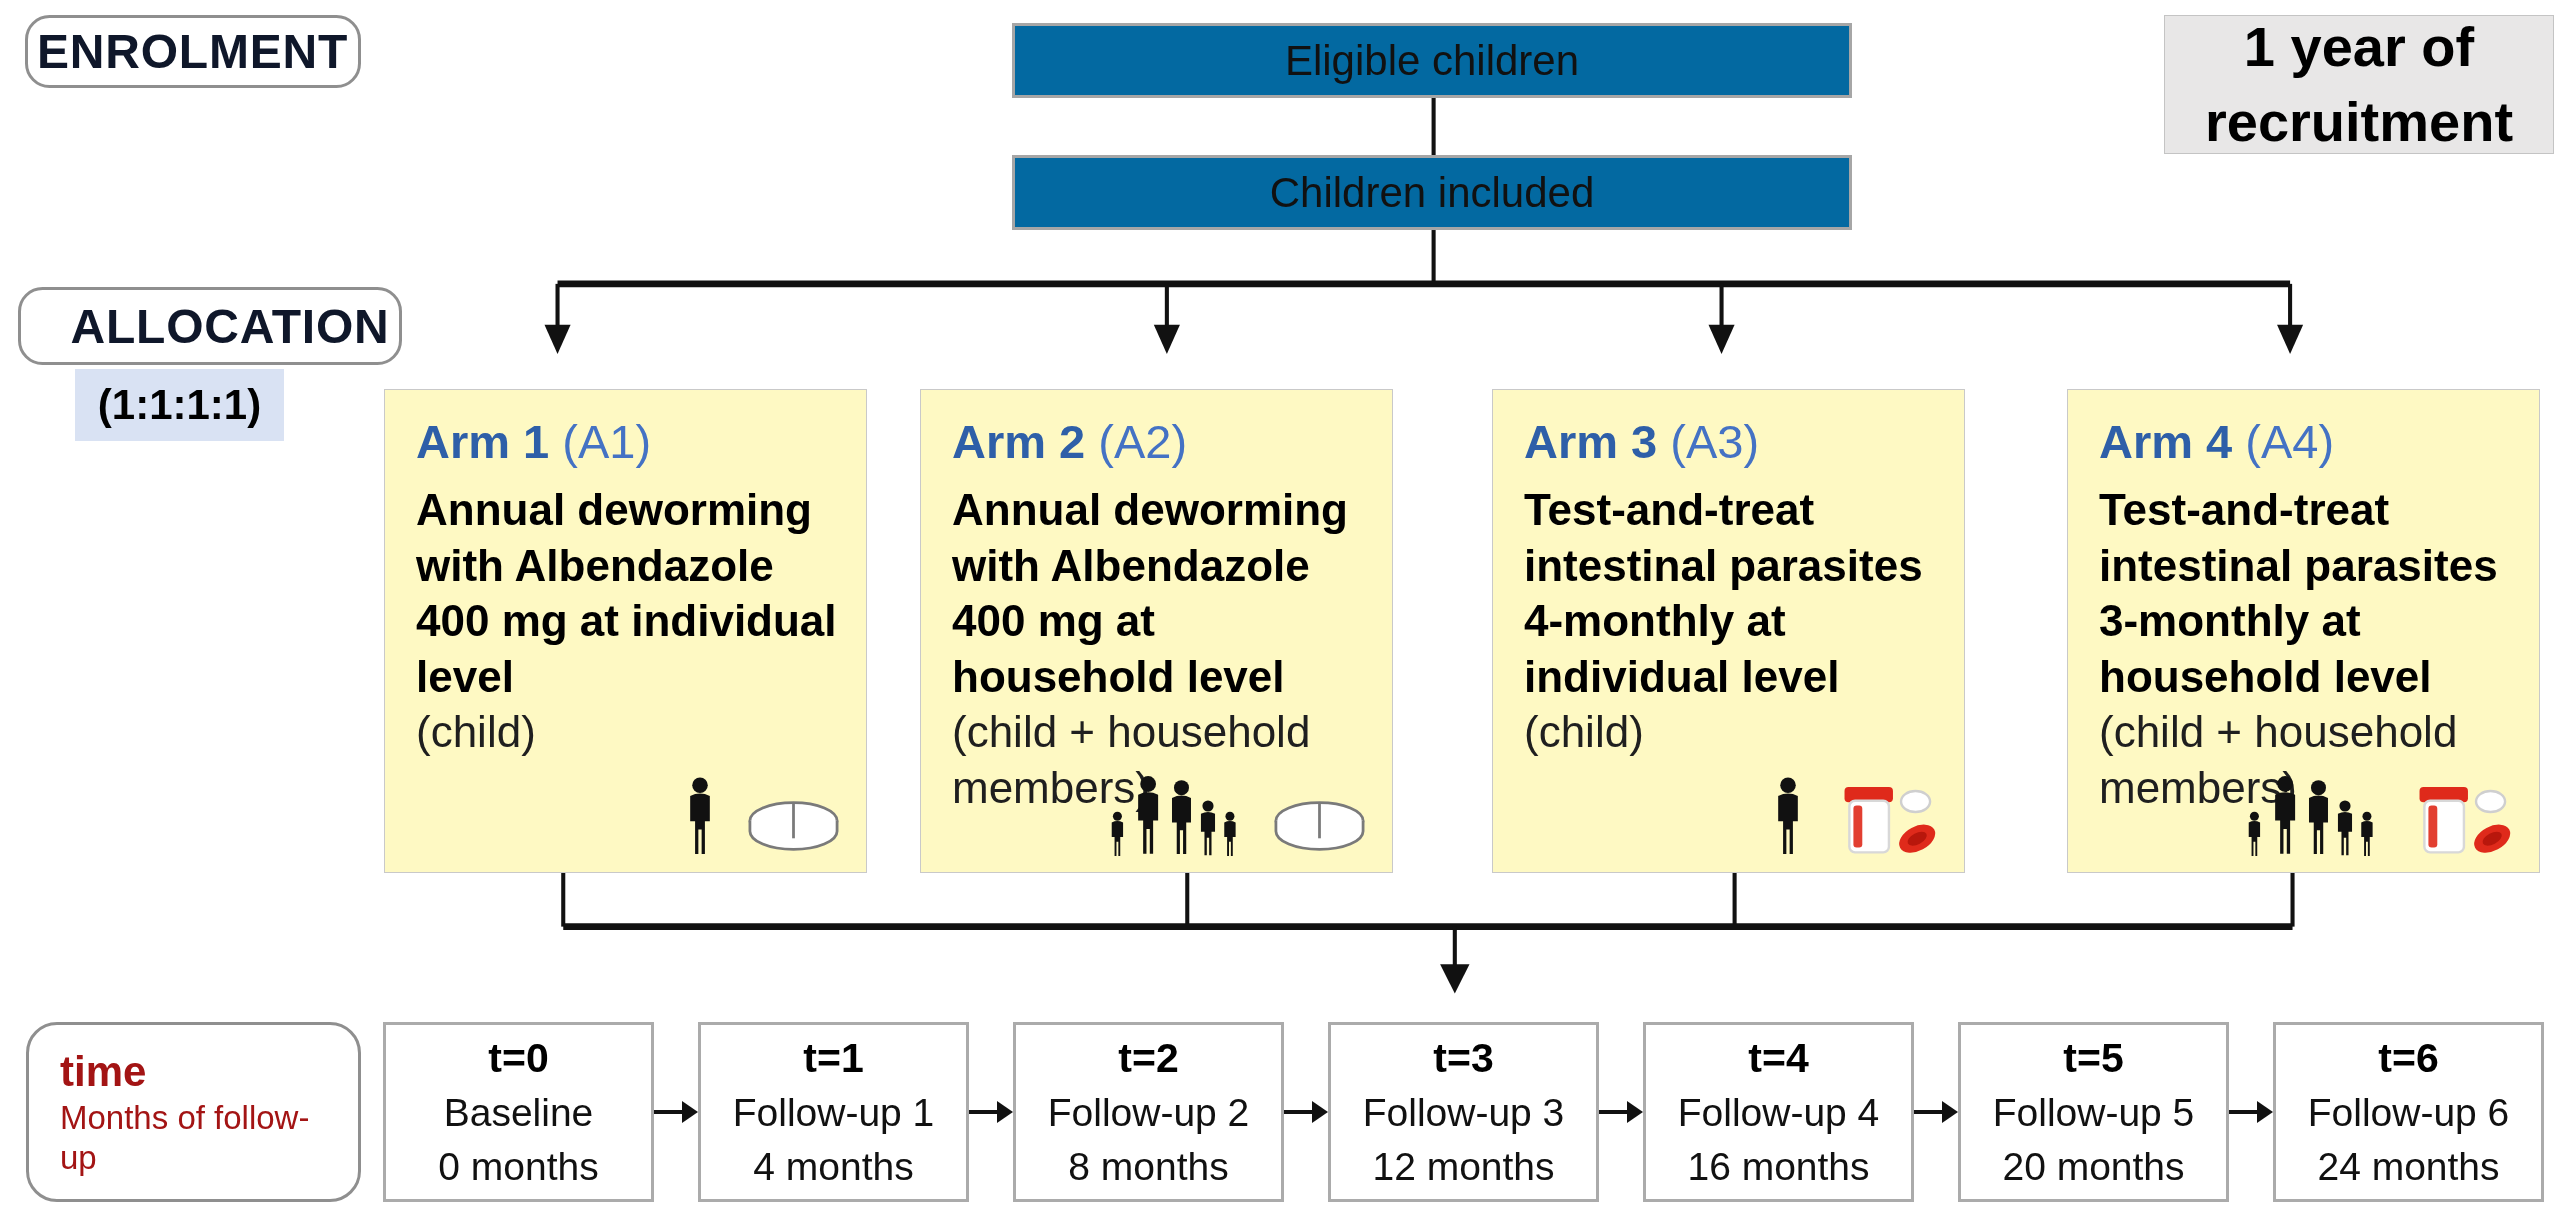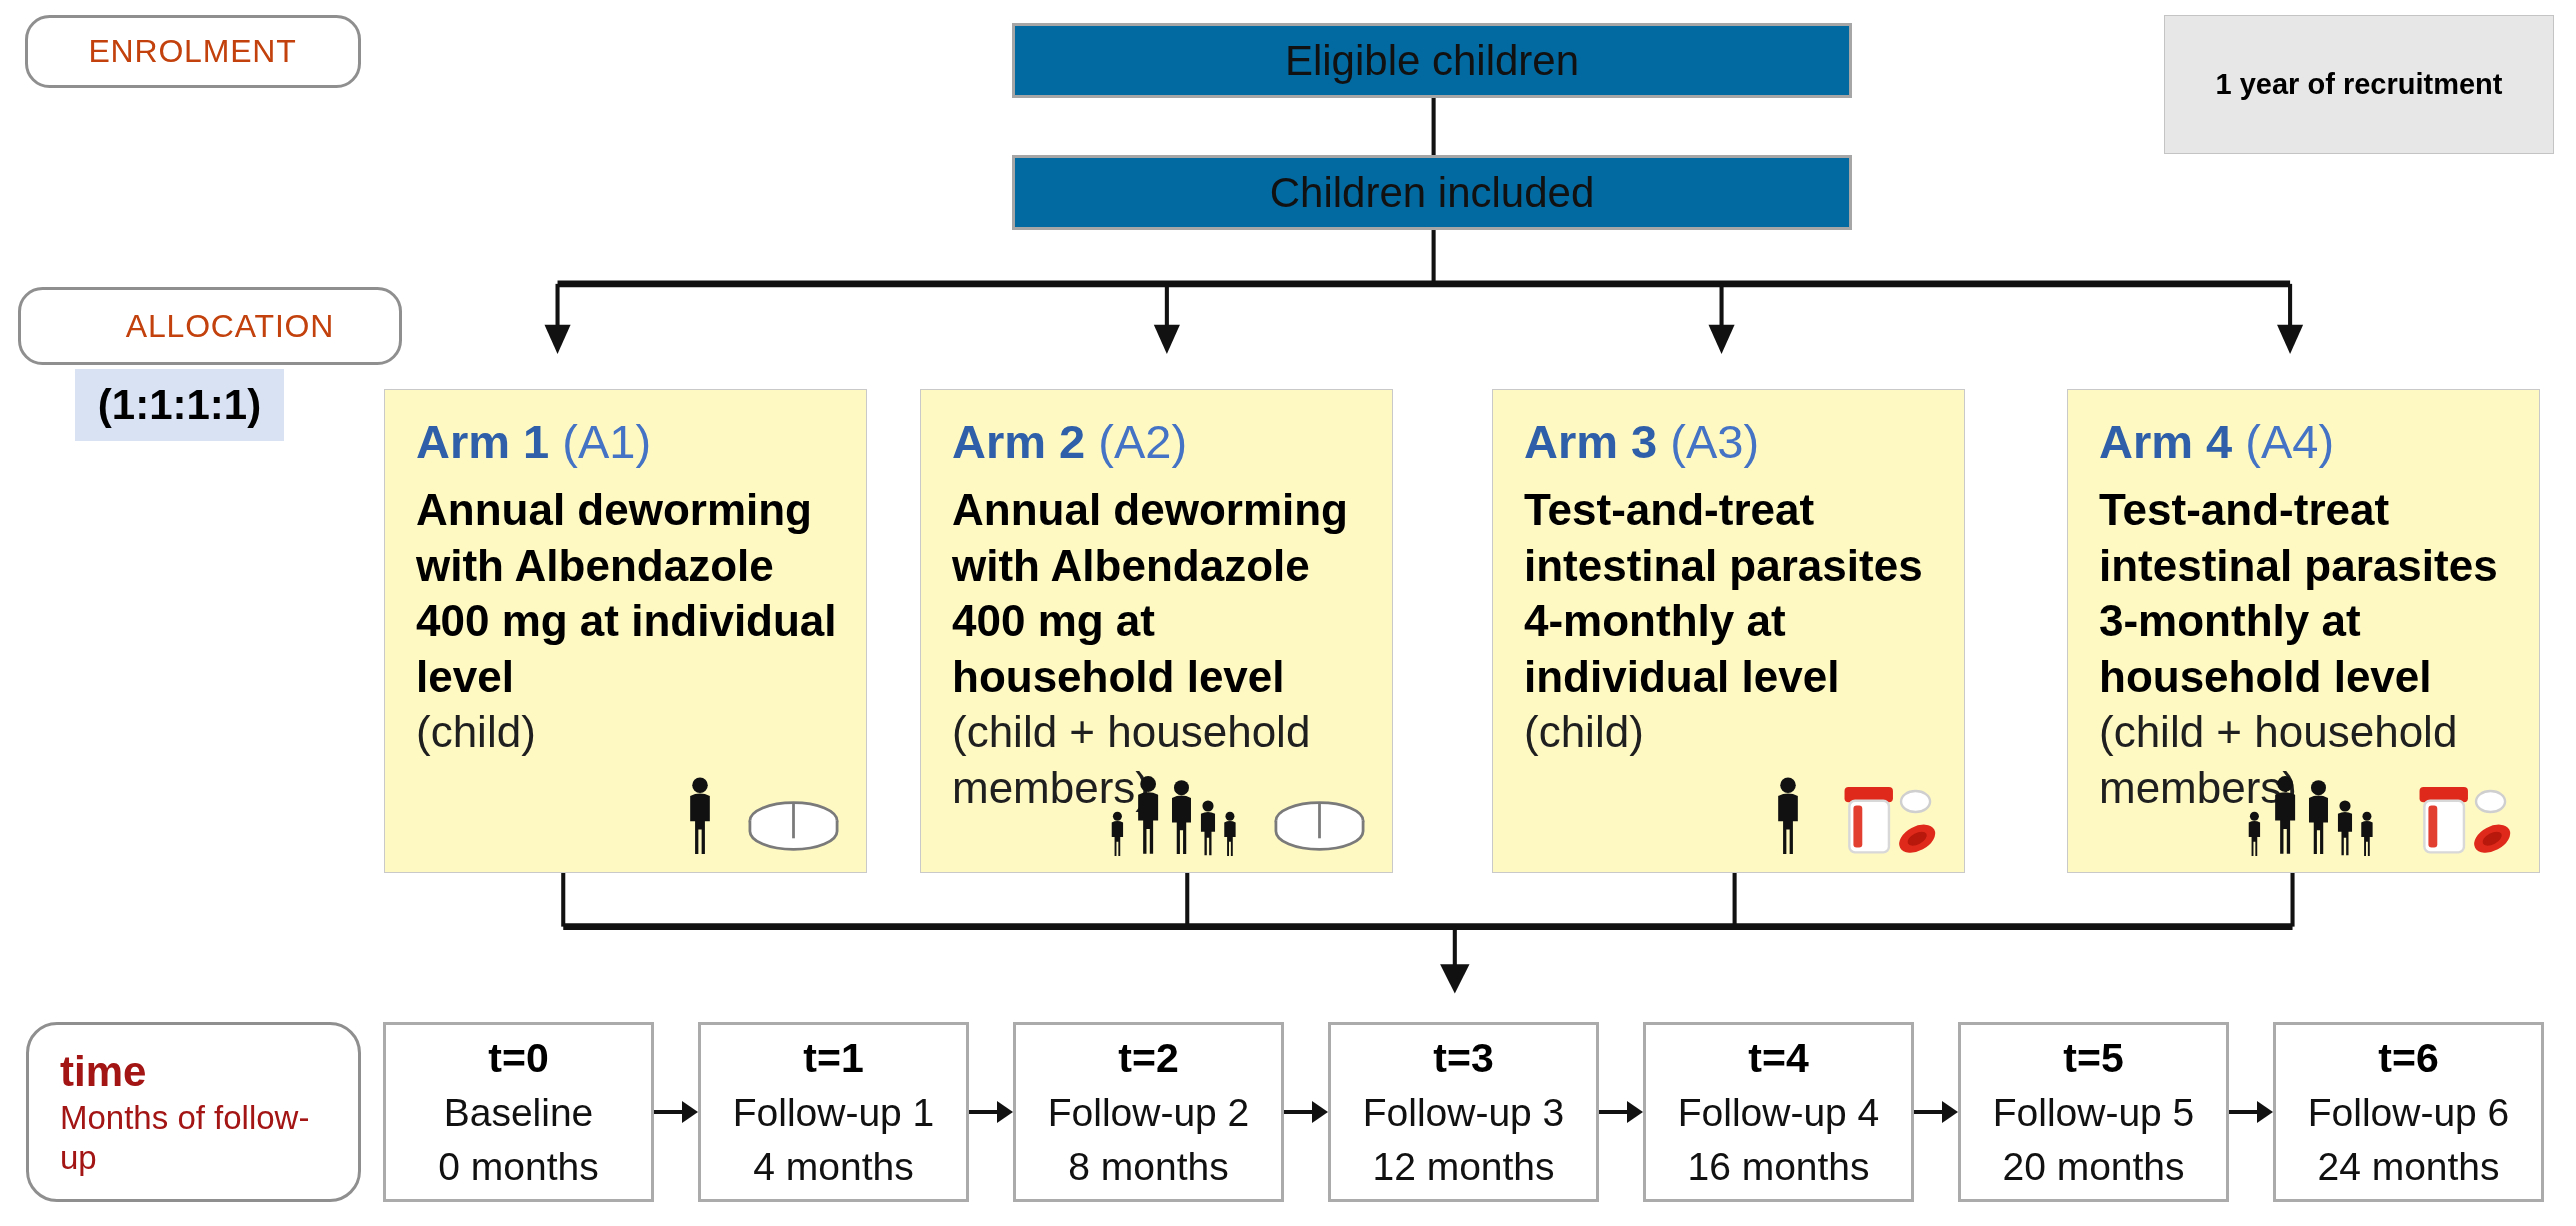--- a/index.html
+++ b/index.html
@@ -4,38 +4,38 @@
 <style>
   html,body{margin:0;padding:0;background:#fff;}
   .canvas{position:relative;width:2576px;height:1226px;background:#fff;
           font-family:"Liberation Sans",sans-serif;overflow:hidden;}
 
   
   .rounded-label{position:absolute;border:3.3px solid #8F8F8F;border-radius:24.5px;background:#fff;
                  display:flex;align-items:center;justify-content:center;box-sizing:border-box;}
   #enrolment-label{left:24.5px;top:14.7px;width:336px;height:73px;}
   #allocation-label{left:18px;top:287px;width:384px;height:78px;padding-left:40px;}
-  .red-bold{color:#c2410c;font-weight:normal;font-size:32px;letter-spacing:0.8px;}
+  .red-bold{color:#0f172a;font-weight:bold;font-size:48px;letter-spacing:0.8px;}
   #ratio-chip{position:absolute;left:75px;top:369px;width:209px;height:72px;background:#D9E2F3;
               display:flex;align-items:center;justify-content:center;
               font-weight:bold;font-size:42px;color:#000;}
   #time-label{left:26px;top:1022px;width:335px;height:180px;border-radius:31px;
               flex-direction:column;align-items:flex-start;justify-content:center;padding-left:31px;}
   .time-title{color:#A31414;font-weight:bold;font-size:42px;line-height:1.25;}
   .time-sub{color:#A31414;font-size:33px;line-height:1.22;width:269px;}
 
   
   .flow-box{position:absolute;background:#0369a1;border:3.3px solid #A6A6A6;box-sizing:border-box;
             display:flex;align-items:center;justify-content:center;font-size:42px;color:#111;}
   #eligible-box{left:1012px;top:23px;width:840px;height:75px;}
   #included-box{left:1012px;top:155px;width:840px;height:75px;}
   #recruitment-note{position:absolute;left:2164px;top:14.7px;width:390px;height:139px;
                     background:#E8E7E7;border:1.6px solid #C4C4C4;box-sizing:border-box;
                     display:flex;align-items:center;justify-content:center;text-align:center;
-                    font-weight:bold;font-size:29px;line-height:1.35;color:#000;padding:0 38px;}
+                    font-weight:bold;font-size:56px;line-height:1.35;color:#000;padding:0 38px;}
 
   
   .arm-card{position:absolute;top:389px;height:484px;background:#fef9c3;border:1.6px solid #C9C9C9;
             box-sizing:border-box;padding:23px 13px 0 31px;}
   #arm-1{left:384px;width:483px;}
   #arm-2{left:920px;width:473px;}
   #arm-3{left:1492px;width:473px;}
   #arm-4{left:2067px;width:473px;}
   .arm-title{font-size:47px;line-height:1.22;white-space:nowrap;}
   .arm-name{color:#2E5FA8;font-weight:bold;}

